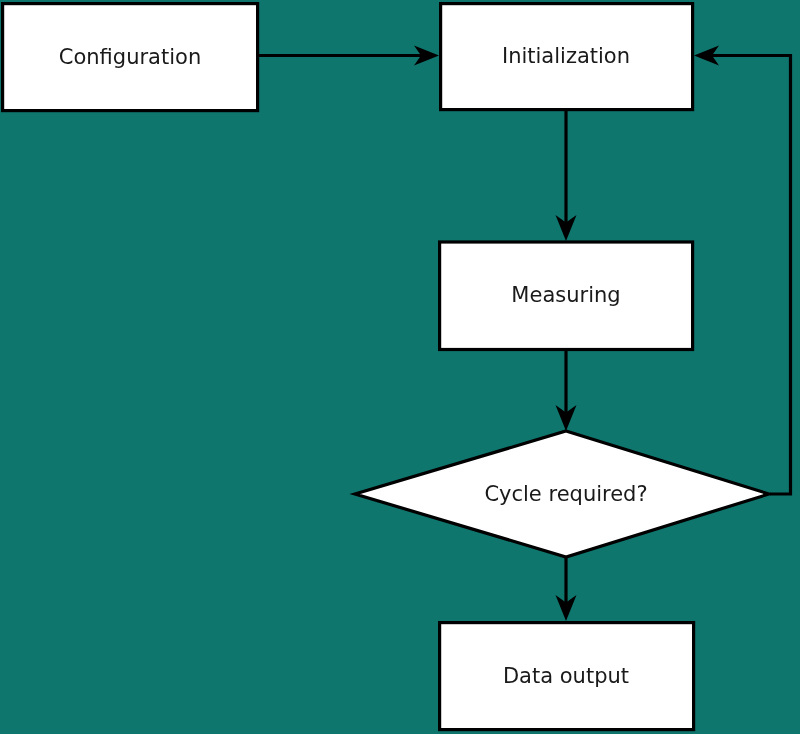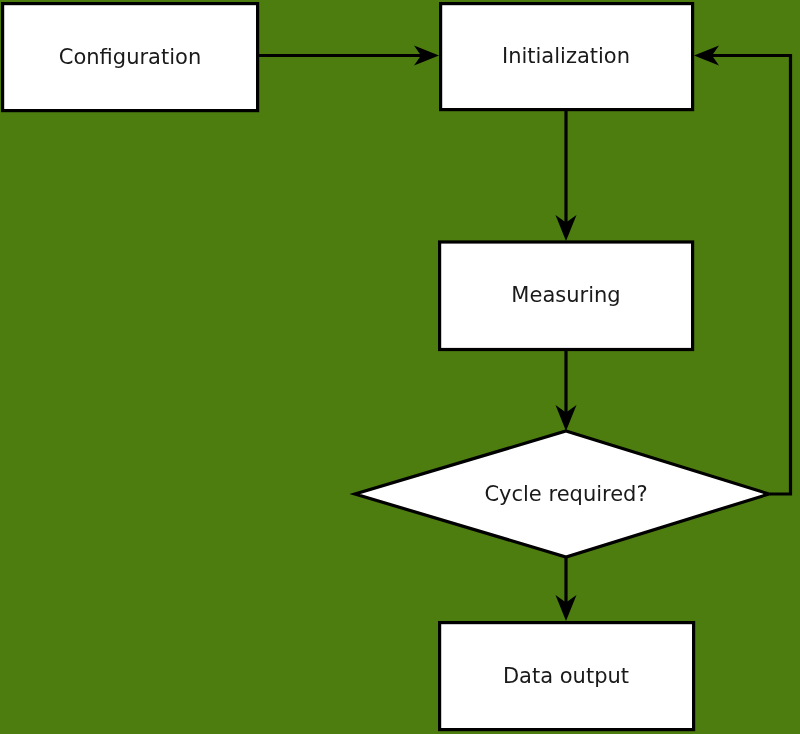--- a/index.html
+++ b/index.html
@@ -8,21 +8,21 @@
     padding: 0;
     background: #ffffff;
   }
   body {
     font-family: "DejaVu Sans", sans-serif;
   }
   #canvas {
     position: relative;
     width: 800px;
     height: 734px;
-    background: #4d7c0f;
+    background: #0f766e;
     overflow: hidden;
   }
   #flow-svg {
     position: absolute;
     top: 0;
     left: 0;
     width: 800px;
     height: 734px;
     display: block;
   }

